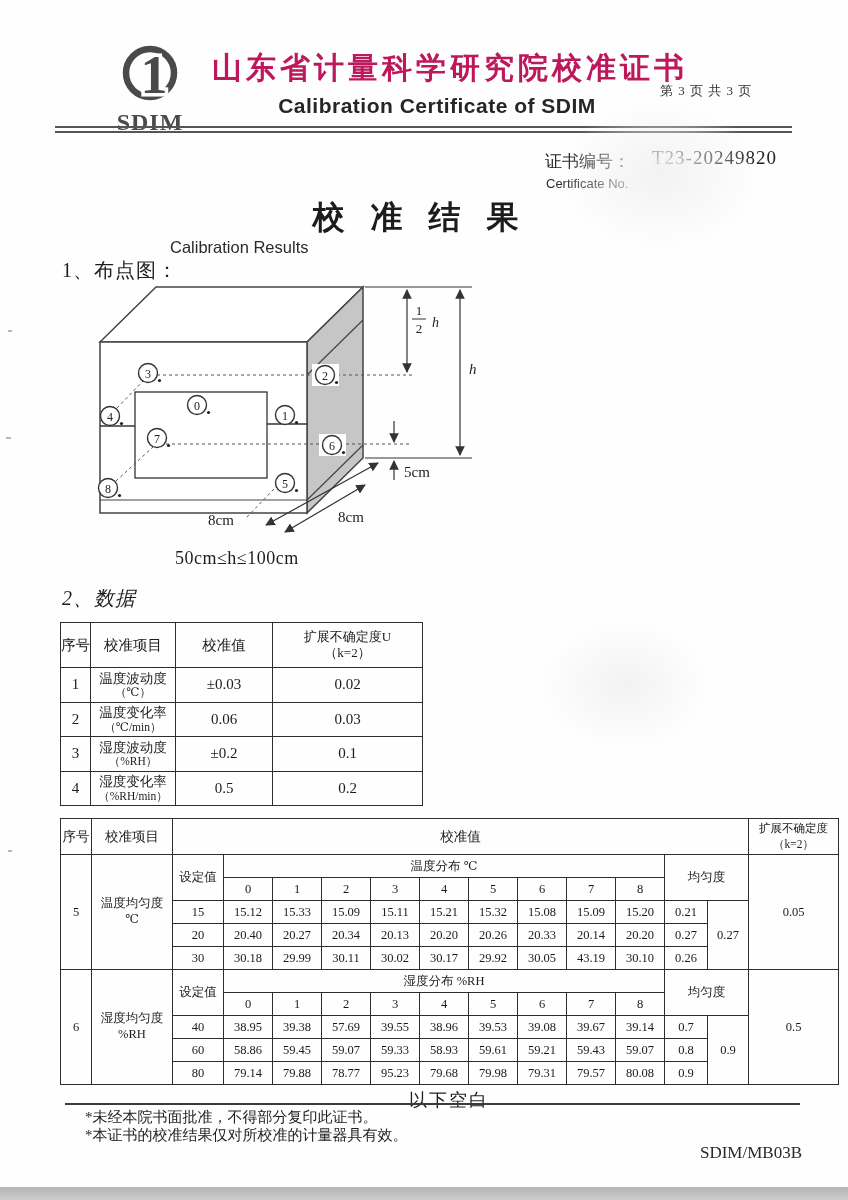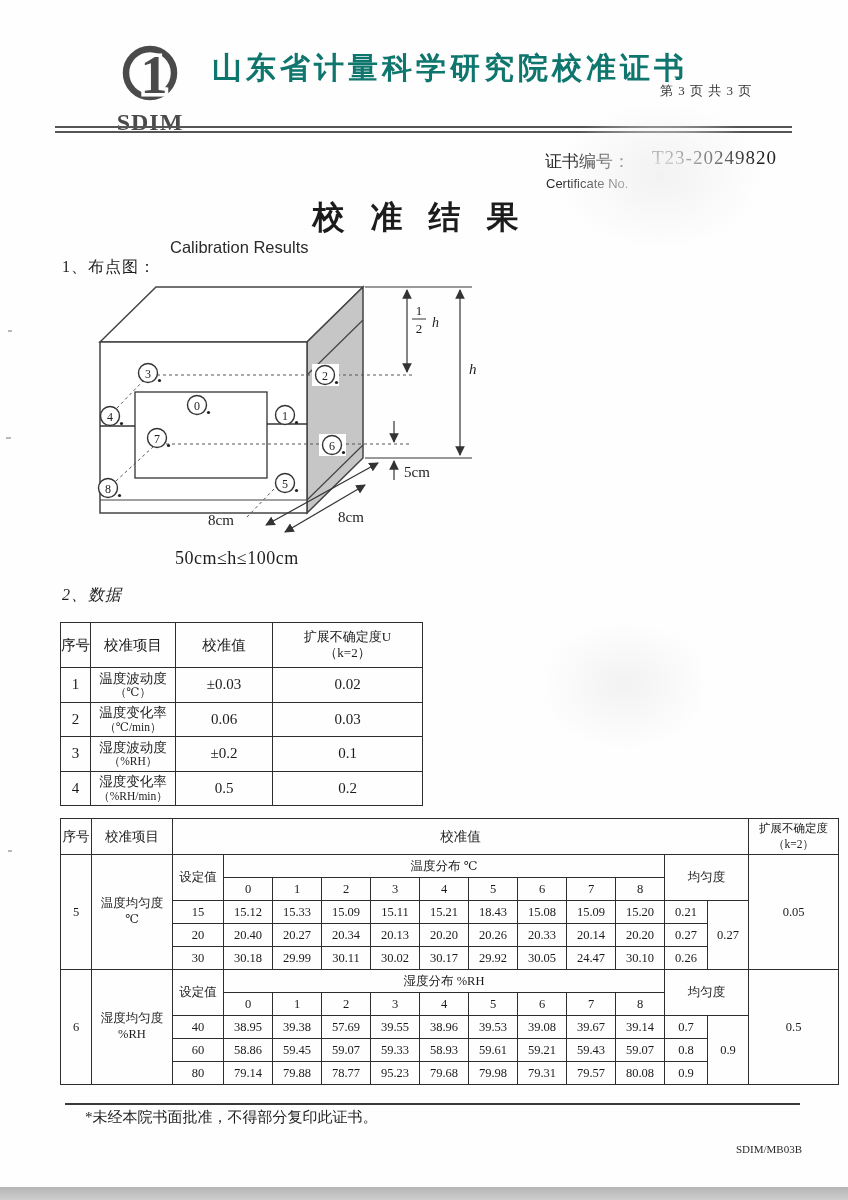--- a/index.html
+++ b/index.html
@@ -1,72 +1,73 @@
 <!DOCTYPE html>
 <html><head>
 <meta charset="utf-8">
 <style>
   html,body{margin:0;padding:0;background:#9a9a9a;}
   .page{position:relative;width:848px;height:1200px;background:#fefefe;overflow:hidden;
         font-family:"Liberation Serif","DejaVu Serif",serif;color:#1e1e1e;}
   .abs{position:absolute;}
   
-  .title-cn{left:212px;top:48px;font-size:30px;font-weight:700;letter-spacing:4px;white-space:nowrap;color:#0f766e;}
+  .title-cn{left:212px;top:48px;font-size:30px;font-weight:700;letter-spacing:4px;white-space:nowrap;color:#be185d;}
   .page-info{left:660px;top:82px;font-size:13px;letter-spacing:1px;color:#333;}
   .title-en{left:212px;top:94px;width:450px;text-align:center;font-size:21px;font-weight:700;
             font-family:"Liberation Sans","DejaVu Sans",sans-serif;color:#262626;letter-spacing:.5px;}
   .dbl-rule{left:55px;top:126px;width:737px;height:3px;border-top:2px solid #555;border-bottom:2px solid #555;}
   
   .cert-label{left:545px;top:150px;font-size:17px;color:#222;}
   .cert-no{left:652px;top:147px;font-size:19px;letter-spacing:1px;color:#222;}
   .cert-label-en{left:546px;top:176px;font-size:13px;font-family:"Liberation Sans","DejaVu Sans",sans-serif;color:#2c2c2c;}
   
   .res-cn{left:170px;top:196px;width:500px;text-align:center;font-size:32px;font-weight:700;letter-spacing:9px;color:#1c1c1c;}
   .res-en{left:170px;top:238px;width:500px;text-align:left;font-size:16.5px;
           font-family:"Liberation Sans","DejaVu Sans",sans-serif;color:#2a2a2a;}
-  .sec-head{font-size:16px;color:#1e1e1e;letter-spacing:1px;}
+  .sec-head{font-size:20px;color:#1e1e1e;letter-spacing:1px;}
   .s1{left:62px;top:257px;} .s2{left:62px;top:585px;font-style:italic;}
   .range-note{left:175px;top:548px;font-size:18px;letter-spacing:.5px;color:#1d1d1d;}
   
   .t{border-collapse:collapse;table-layout:fixed;font-family:"Liberation Serif","DejaVu Serif",serif;color:#1b1b1b;}
   .t td,.t th{border:1.5px solid #2d2d2d;text-align:center;vertical-align:middle;padding:0;font-weight:400;overflow:hidden;}
   #t1{position:absolute;left:60px;top:622px;width:362px;font-size:15px;}
   #t1 thead tr{height:45px;} #t1 tbody tr{height:34.5px;}
   #t1 th{font-size:14.5px;}
   #t1 .th2{display:block;font-size:13px;line-height:1.25;}
   #t1 .l1{font-size:13.5px;line-height:1.15;} #t1 .l2{font-size:11.5px;line-height:1.1;}
   #t2{position:absolute;left:60px;top:818px;width:778px;font-size:12.5px;}
   #t2 thead tr{height:36px;} #t2 tbody tr{height:23px;}
   #t2 th{font-size:13.5px;}
   #t2 .th-unc{font-size:11.5px;line-height:1.35;padding:0 4px;}
   #t2 .l1{font-size:12.5px;line-height:1.25;}
   .blank-note{left:60px;top:1088px;width:778px;text-align:center;font-size:18px;letter-spacing:2px;color:#1d1d1d;}
   
   .foot-rule{left:65px;top:1103px;width:735px;height:0;border-top:2px solid #3a3a3a;}
   .note{left:85px;font-size:15px;color:#1d1d1d;}
   .n1{top:1108px;} .n2{top:1126px;}
-  .form-code{left:600px;top:1143px;width:202px;text-align:right;font-size:11px;color:#2a2a2a;}
+  .form-code{left:600px;top:1143px;width:202px;text-align:right;font-size:17px;color:#2a2a2a;}
   
   .edge-bottom{left:0;top:1187px;width:848px;height:13px;background:linear-gradient(#b5b5b5,#cdcdcd);}
   .tick{background:#b9b9b9;}
   .smudge{border-radius:50%;background:radial-gradient(closest-side,#f2f2f2,rgba(255,255,255,0));}
   svg text{font-family:"Liberation Serif","DejaVu Serif",serif;}
 </style>
 </head>
 <body>
 
 <div class="page">
 
   <svg class="abs" style="left:98px;top:40px" width="108" height="96" viewBox="0 0 108 96">
     <circle cx="52" cy="33" r="24" fill="none" stroke="#4a4a4a" stroke-width="6.5"></circle>
     <text x="56" y="53" font-size="54" font-weight="bold" text-anchor="middle" fill="#4a4a4a" stroke="#fefefe" stroke-width="7" paint-order="stroke" font-family="'DejaVu Sans','Liberation Sans',sans-serif">1</text>
     <text x="52" y="90" font-size="24" font-weight="bold" text-anchor="middle" fill="#4a4a4a" letter-spacing="1" font-family="'DejaVu Sans','Liberation Sans',sans-serif">SDIM</text>
   </svg>
   <div class="abs title-cn">山东省计量科学研究院校准证书</div>
   <div class="abs page-info">第 3 页 共 3 页</div>
+  <div class="abs title-en">Calibration Certificate of SDIM</div>
   <div class="abs dbl-rule"></div>
 
   <div class="abs cert-label">证书编号：</div>
   <div class="abs cert-no">T23-20249820</div>
   <div class="abs cert-label-en">Certificate No.</div>
 
   <div class="abs res-cn">校 准 结 果</div>
   <div class="abs res-en">Calibration Results</div>
 
   <div class="abs sec-head s1">1、布点图：</div>
@@ -286,21 +287,21 @@
           <td>7</td>
           <td>8</td>
         </tr>
         <tr>
           <td>15</td>
           <td>15.12</td>
           <td>15.33</td>
           <td>15.09</td>
           <td>15.11</td>
           <td>15.21</td>
-          <td>18.43</td>
+          <td>15.32</td>
           <td>15.08</td>
           <td>15.09</td>
           <td>15.20</td>
           <td>0.21</td>
           <td rowspan="3">0.27</td>
         </tr>
         <tr>
           <td>20</td>
           <td>20.40</td>
           <td>20.27</td>
@@ -315,21 +316,21 @@
         </tr>
         <tr>
           <td>30</td>
           <td>30.18</td>
           <td>29.99</td>
           <td>30.11</td>
           <td>30.02</td>
           <td>30.17</td>
           <td>29.92</td>
           <td>30.05</td>
-          <td>24.47</td>
+          <td>43.19</td>
           <td>30.10</td>
           <td>0.26</td>
         </tr>
         <tr>
           <td rowspan="5">6</td>
           <td rowspan="5">
             <div class="l1">湿度均匀度</div>
             <div class="l1">%RH</div>
           </td>
           <td rowspan="2">设定值</td>
@@ -384,23 +385,25 @@
           <td>79.68</td>
           <td>79.98</td>
           <td>79.31</td>
           <td>79.57</td>
           <td>80.08</td>
           <td>0.9</td>
         </tr>
       </tbody>
   </table>
 
+  <div class="abs blank-note">以下空白</div>
 
   <div class="abs foot-rule"></div>
   <div class="abs note n1">*未经本院书面批准，不得部分复印此证书。</div>
+  <div class="abs note n2">*本证书的校准结果仅对所校准的计量器具有效。</div>
   <div class="abs form-code">SDIM/MB03B</div>
 
   <div class="abs smudge" style="left:540px;top:620px;width:170px;height:130px;"></div>
   <div class="abs smudge" style="left:560px;top:100px;width:200px;height:150px;"></div>
   <div class="abs tick" style="left:8px;top:330px;width:4px;height:2px;"></div>
   <div class="abs tick" style="left:6px;top:437px;width:5px;height:2px;"></div>
   <div class="abs tick" style="left:8px;top:850px;width:4px;height:2px;"></div>
   <div class="abs edge-bottom"></div>
 </div>
 

